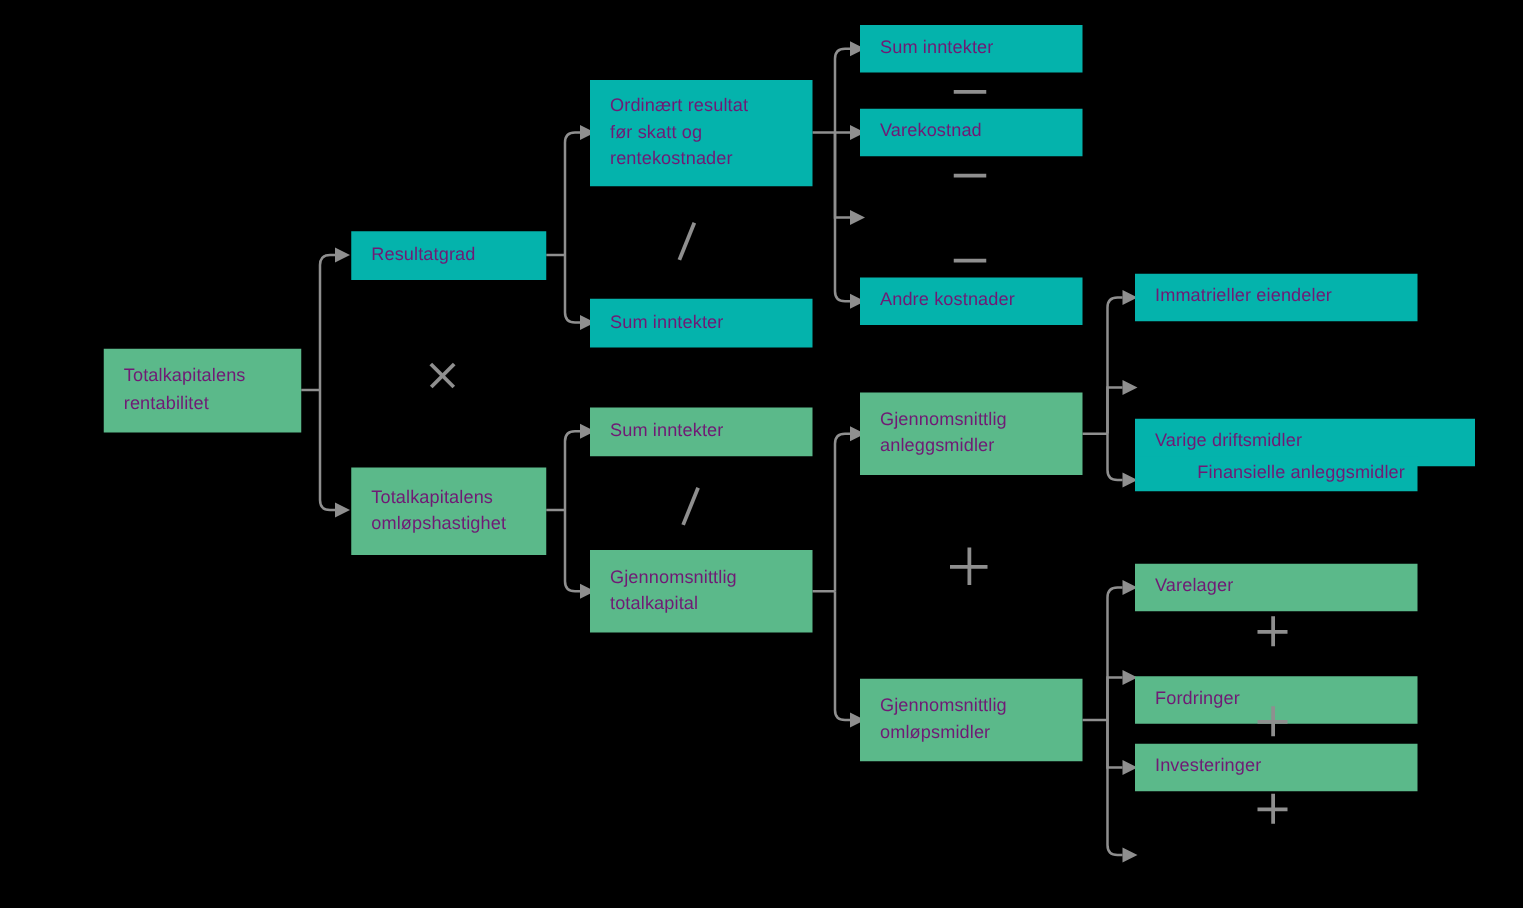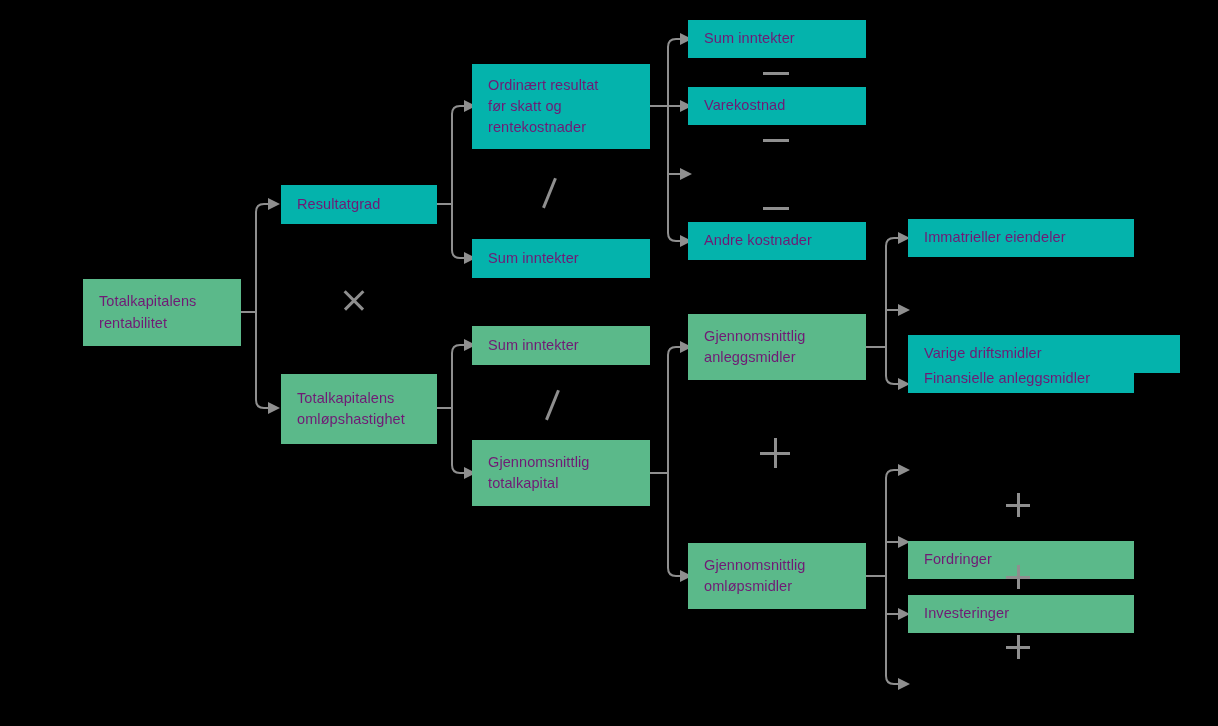--- a/index.html
+++ b/index.html
@@ -193,24 +193,27 @@
   </div>
 
   <div class="node teal" style="left:908px; top:219px; width:226px; height:38px;">
     <span>Immatrieller eiendeler</span>
   </div>
 
   <div class="node teal" style="left:908px; top:291px; width:272px; height:38px;margin-top:44px;">
     <span>Varige driftsmidler</span>
   </div>
 
-  <div class="node teal" style="left:908px; top:365px; width:226px; height:28px;">
+  <div class="node teal" style="left:908px; top:365px; width:226px; height:28px;justify-content:flex-end;">
     <span>Finansielle anleggsmidler</span>
   </div>
 
+  <div class="node green" style="left:908px; top:451px; width:226px; height:38px;">
+    <span>Varelager</span>
+  </div>
 
   <div class="node green" style="left:908px; top:541px; width:226px; height:38px;">
     <span>Fordringer</span>
   </div>
 
   <div class="node green" style="left:908px; top:595px; width:226px; height:38px;">
     <span>Investeringer</span>
   </div>
 
 

